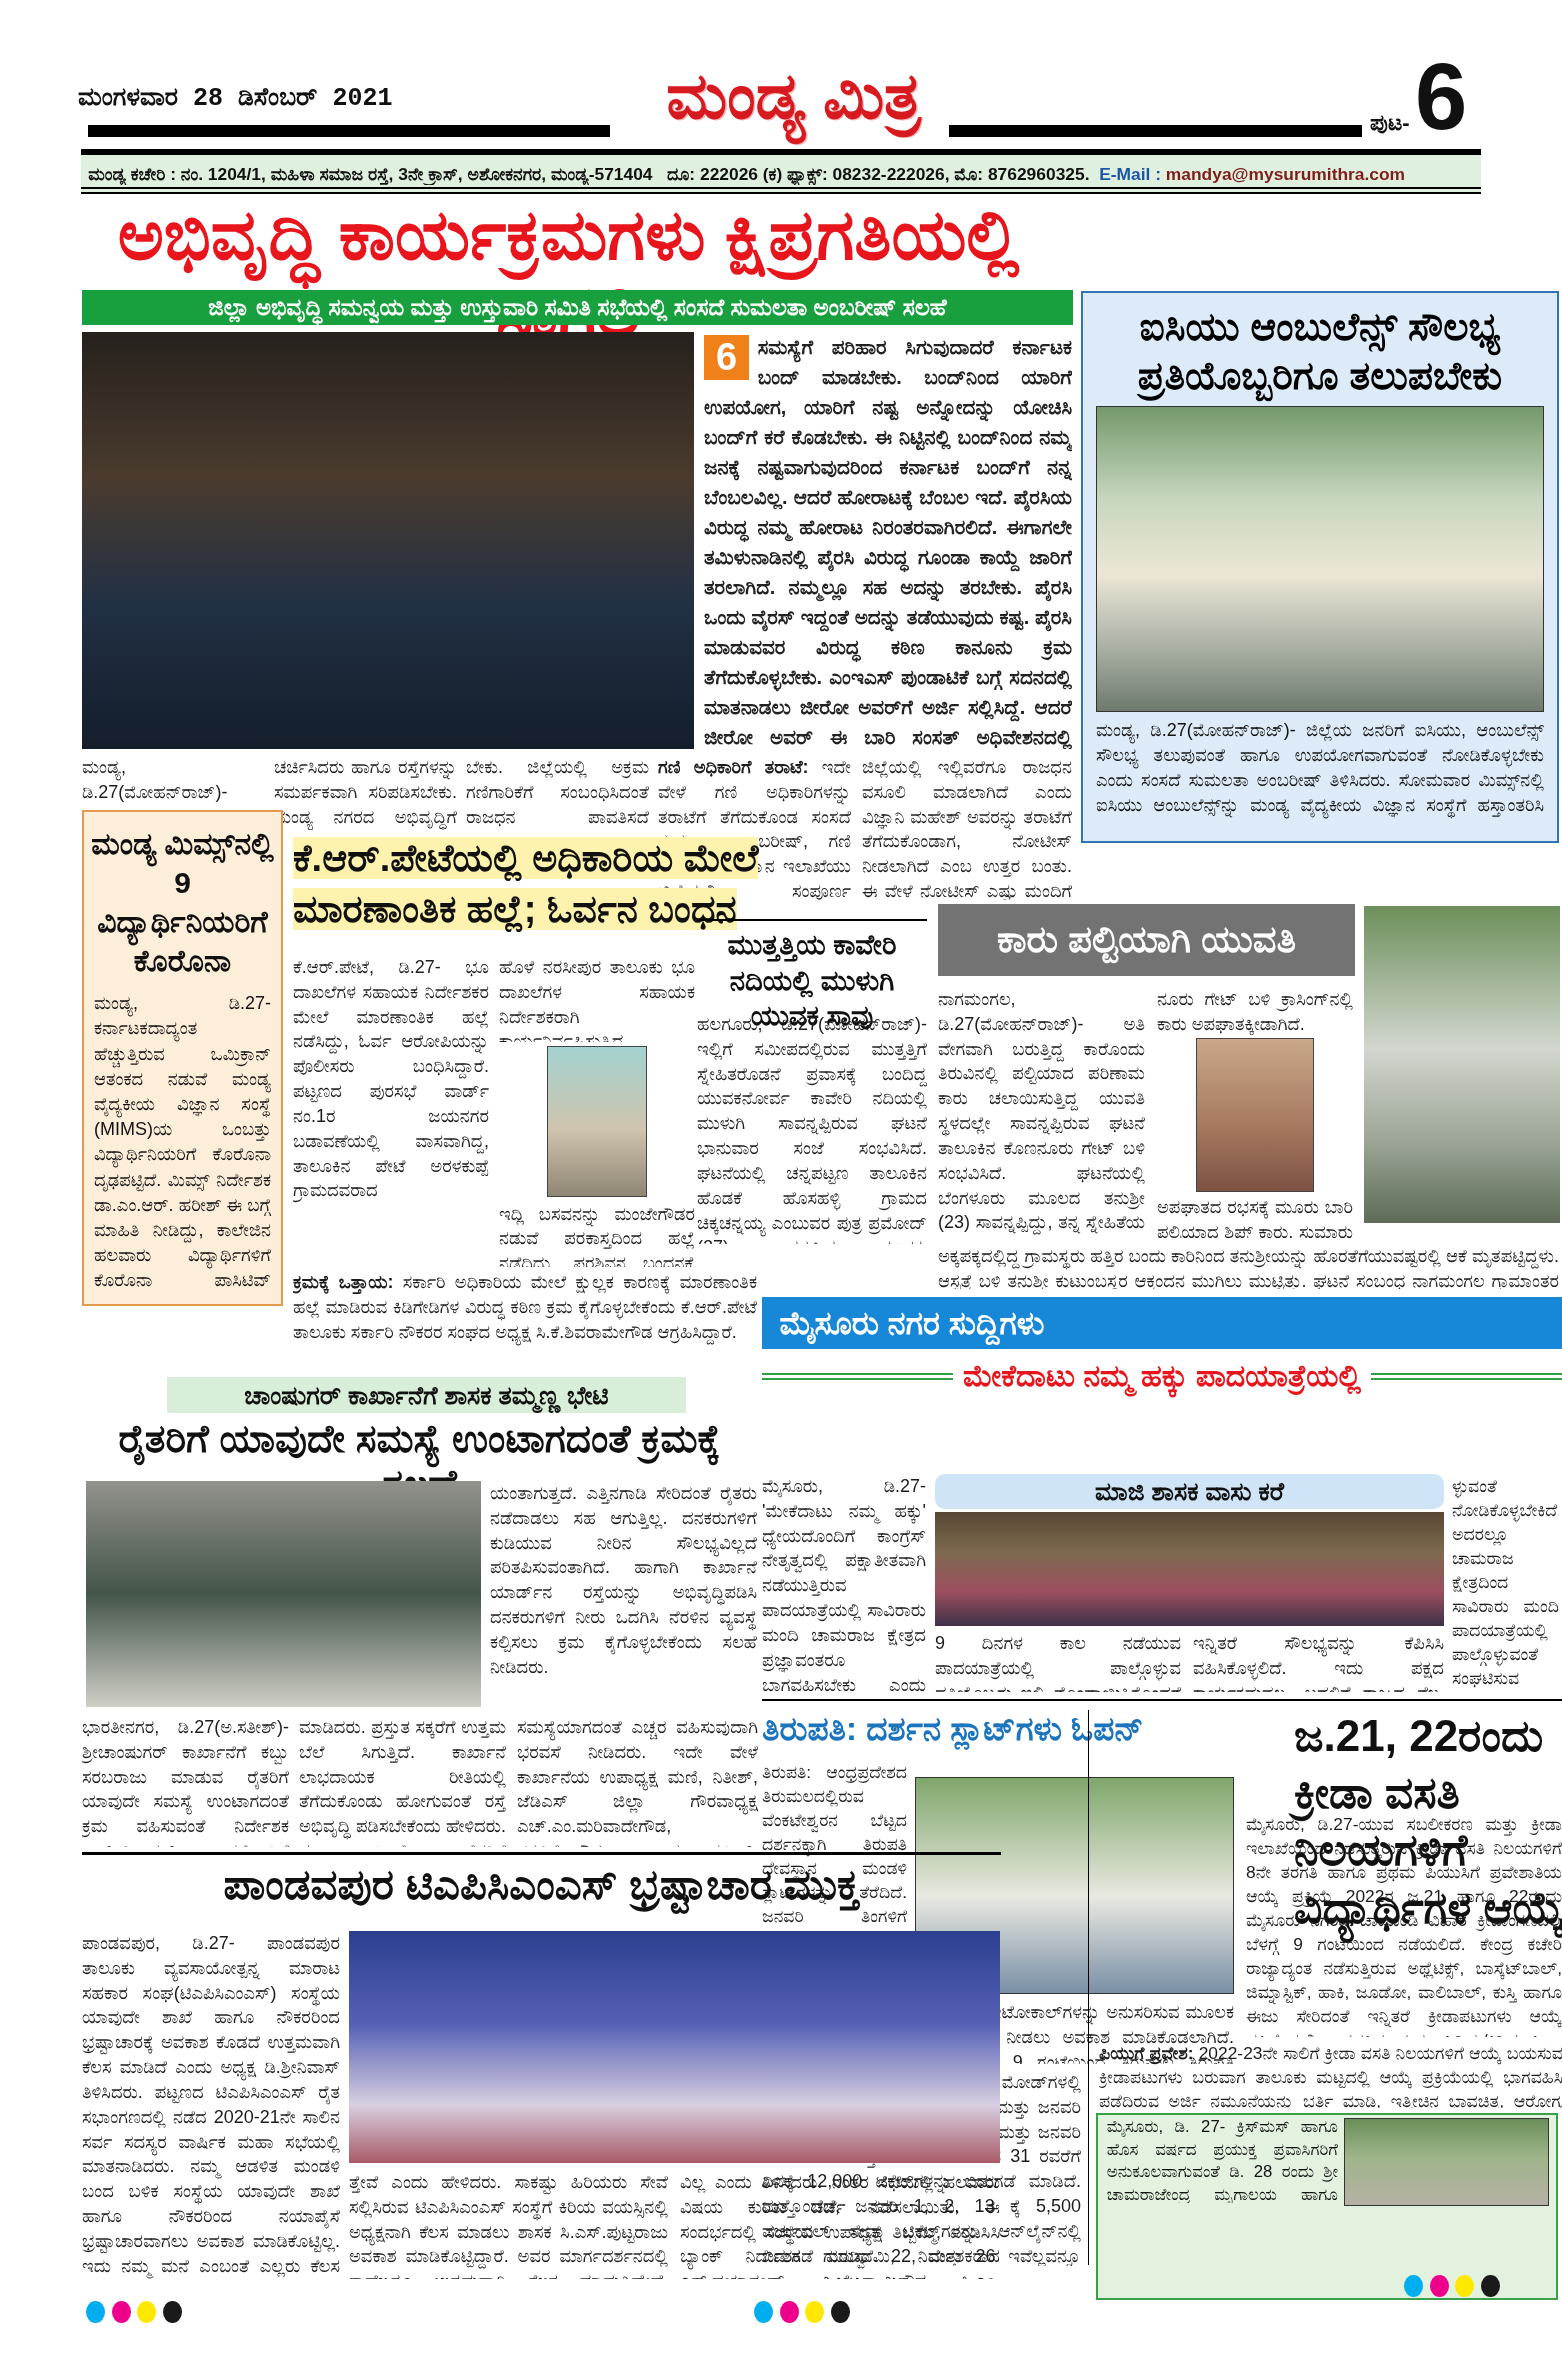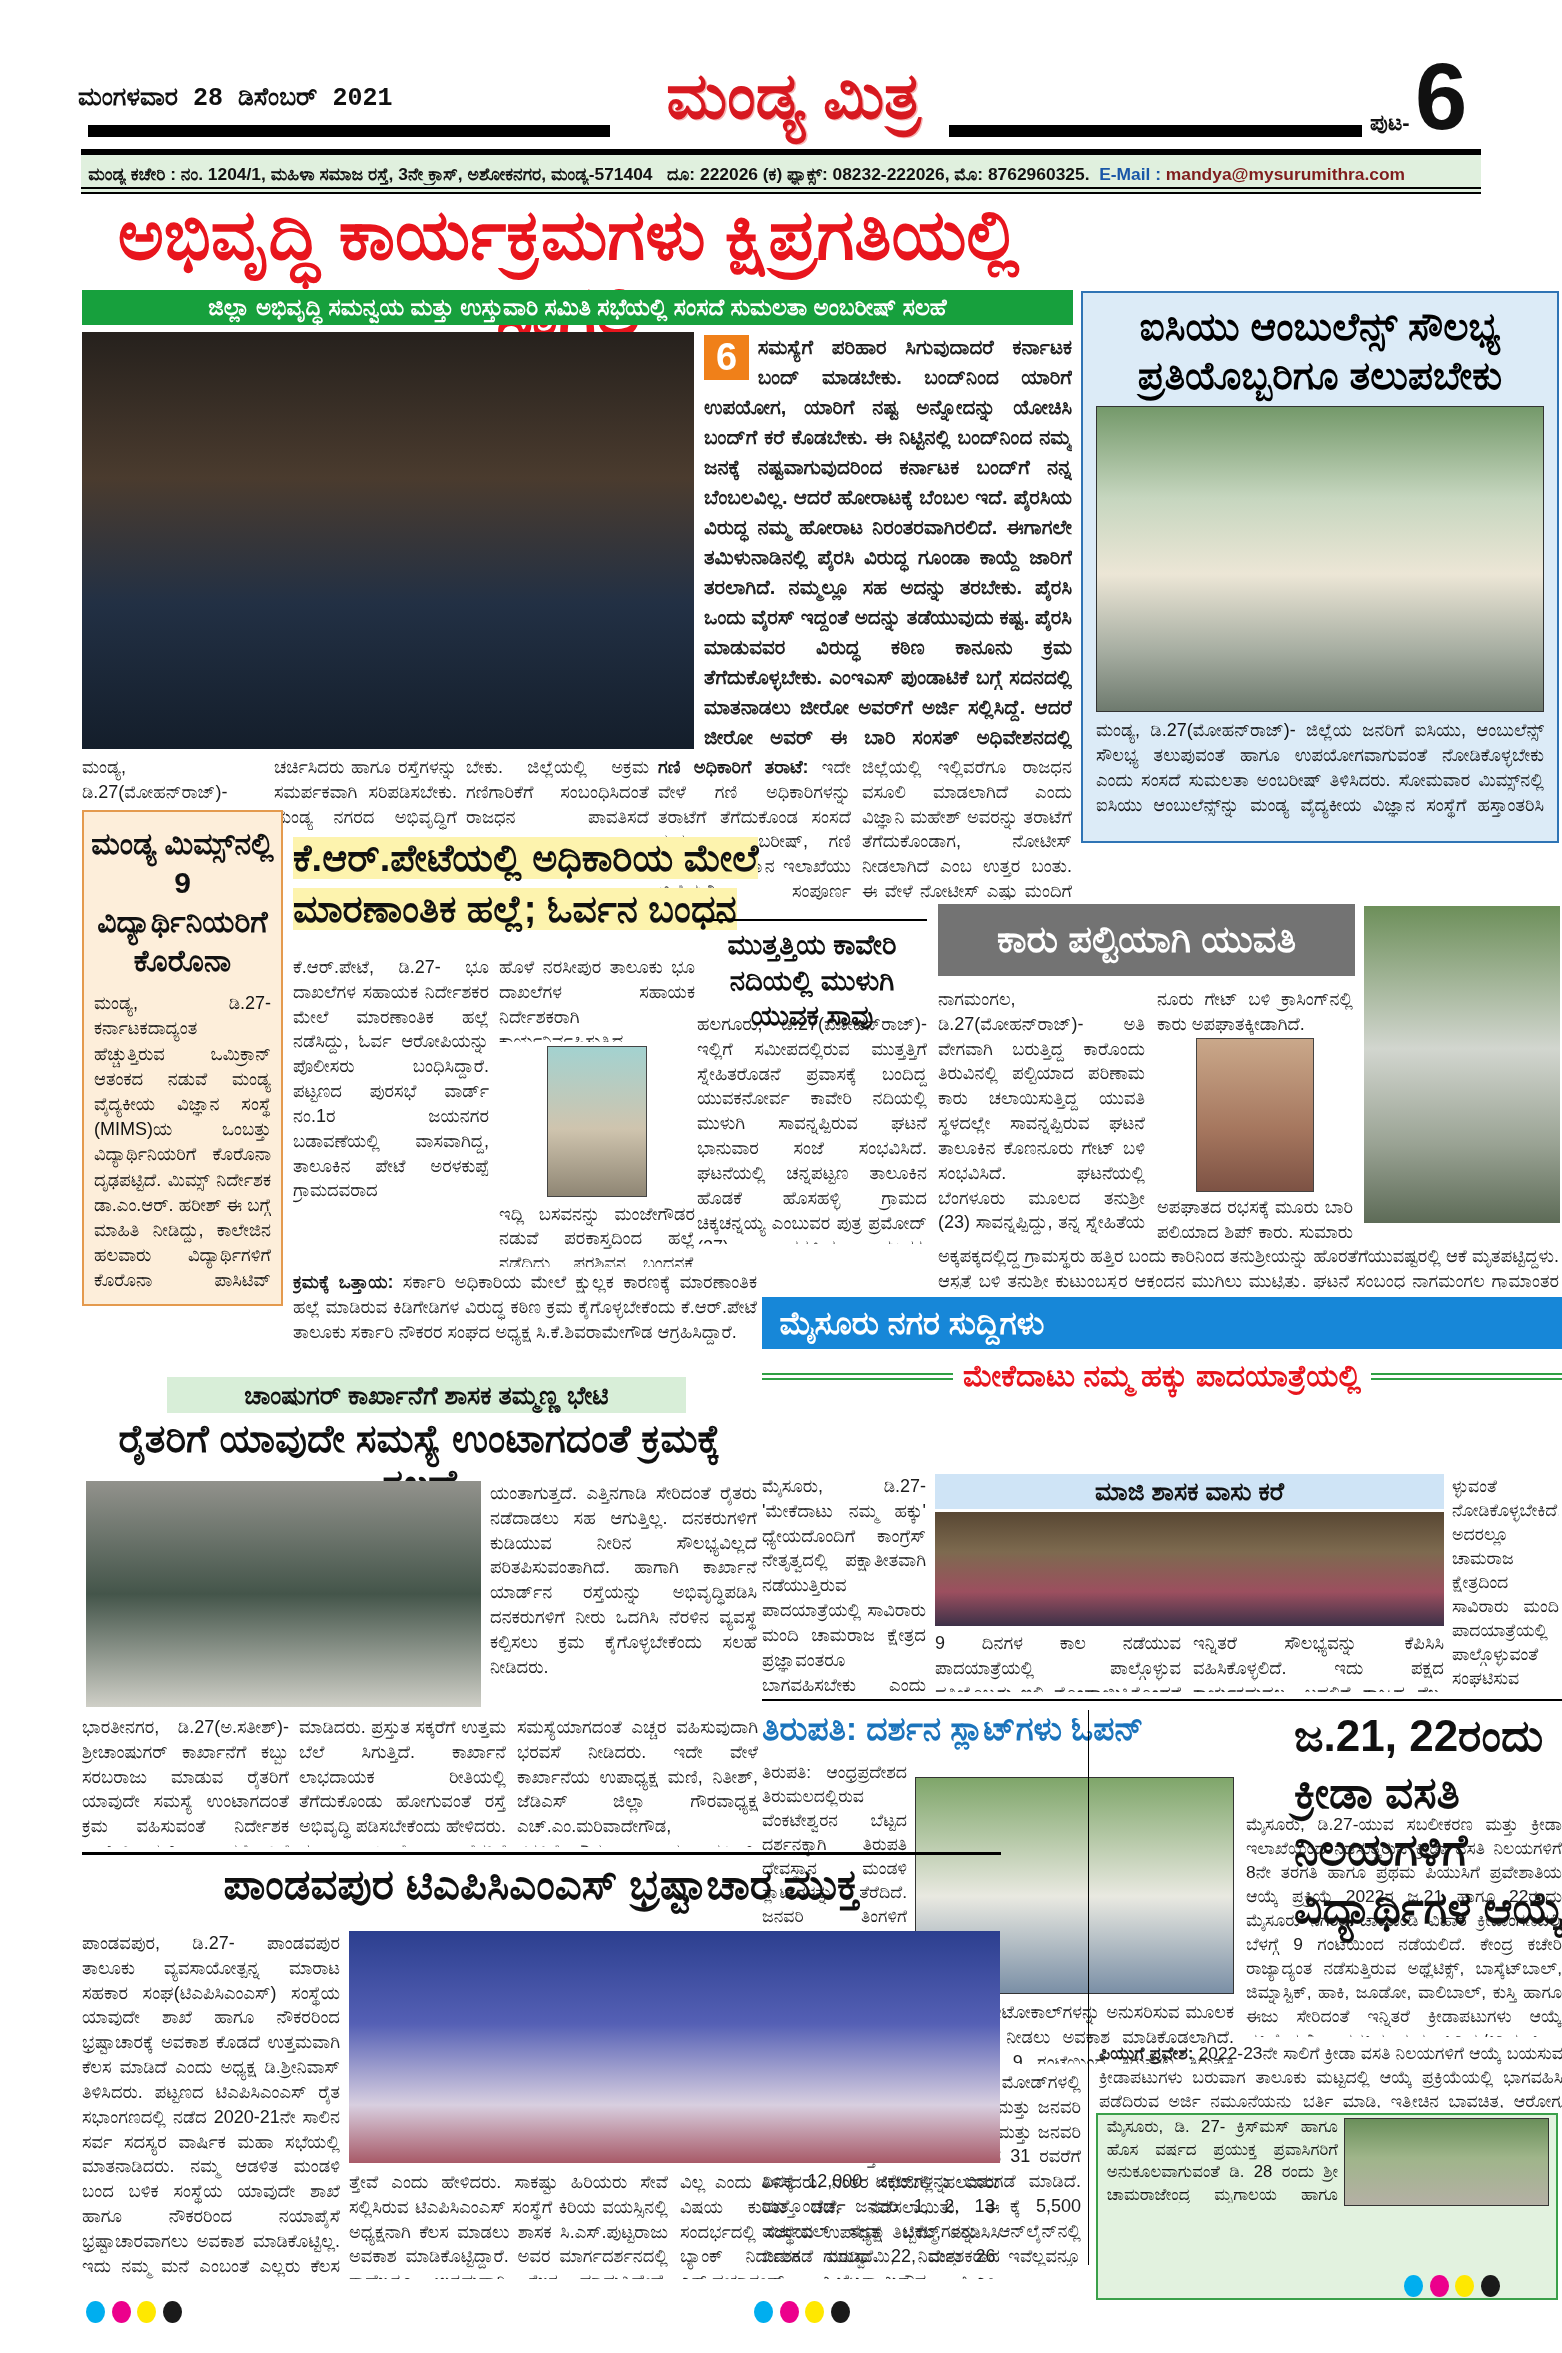--- a/index.html
+++ b/index.html
@@ -107,21 +107,21 @@
   <div class="abs ov j bodytxt" style="left:938px;top:1244px;width:621px;height:45px;">ಅಕ್ಕಪಕ್ಕದಲ್ಲಿದ್ದ ಗ್ರಾಮಸ್ಥರು ಹತ್ತಿರ ಬಂದು ಕಾರಿನಿಂದ ತನುಶ್ರೀಯನ್ನು ಹೊರತೆಗೆಯುವಷ್ಟರಲ್ಲಿ ಆಕೆ ಮೃತಪಟ್ಟಿದ್ದಳು. ಆಸ್ಪತ್ರೆ ಬಳಿ ತನುಶ್ರೀ ಕುಟುಂಬಸ್ಥರ ಆಕ್ರಂದನ ಮುಗಿಲು ಮುಟ್ಟಿತ್ತು. ಘಟನೆ ಸಂಬಂಧ ನಾಗಮಂಗಲ ಗ್ರಾಮಾಂತರ ಪೊಲೀಸ್ ಠಾಣೆಯಲ್ಲಿ ಪ್ರಕರಣ ದಾಖಲಾಗಿದೆ.</div>
 
   <div class="abs bold" style="left:762px;top:1297px;width:800px;height:52px;background:#1787d8;color:#fff;font-size:32px;line-height:52px;padding-left:17.4px;">ಮೈಸೂರು ನಗರ ಸುದ್ದಿಗಳು</div>
   <div class="abs" style="left:762px;top:1359px;width:800px;display:flex;align-items:center;gap:10px;">
     <div class="greenlines"></div>
     <div class="bold" style="font-size:30px;color:#e8151d;white-space:nowrap;">ಮೇಕೆದಾಟು ನಮ್ಮ ಹಕ್ಕು ಪಾದಯಾತ್ರೆಯಲ್ಲಿ</div>
     <div class="greenlines"></div>
   </div>
 
   <div class="abs ov j bodytxt" style="left:762px;top:1474px;width:164px;height:217px;">ಮೈಸೂರು, ಡಿ.27- 'ಮೇಕೆದಾಟು ನಮ್ಮ ಹಕ್ಕು' ಧ್ಯೇಯದೊಂದಿಗೆ ಕಾಂಗ್ರೆಸ್ ನೇತೃತ್ವದಲ್ಲಿ ಪಕ್ಷಾತೀತವಾಗಿ ನಡೆಯುತ್ತಿರುವ ಪಾದಯಾತ್ರೆಯಲ್ಲಿ ಸಾವಿರಾರು ಮಂದಿ ಚಾಮರಾಜ ಕ್ಷೇತ್ರದ ಪ್ರಜ್ಞಾವಂತರೂ ಭಾಗವಹಿಸಬೇಕು ಎಂದು ಮಾಜಿ ಶಾಸಕ ವಾಸು ಕರೆ ನೀಡಿದರು.</div>
-  <div class="abs center bold" style="left:935px;top:1474px;width:509px;height:35px;background:#cfe4f6;font-size:25px;line-height:35px;">ಮಾಜಿ ಶಾಸಕ ವಾಸು ಕರೆ</div>
+  <div class="abs center bold" style="left:935px;top:1474px;width:509px;height:35px;background:#cfe4f6;font-size:25px;line-height:35px;border-radius:10px;">ಮಾಜಿ ಶಾಸಕ ವಾಸು ಕರೆ</div>
   <div class="abs photo ph-crowd" style="left:935px;top:1512px;width:509px;height:114px;"></div>
   <div class="abs ov j bodytxt" style="left:1452px;top:1474px;width:107px;height:217px;font-size:17.4px;">ಳ್ಳುವಂತೆ ನೋಡಿಕೊಳ್ಳಬೇಕಿದೆ. ಅದರಲ್ಲೂ ಚಾಮರಾಜ ಕ್ಷೇತ್ರದಿಂದ ಸಾವಿರಾರು ಮಂದಿ ಪಾದಯಾತ್ರೆಯಲ್ಲಿ ಪಾಲ್ಗೊಳ್ಳುವಂತೆ ಸಂಘಟಿಸುವ ನಿಟ್ಟಿನಲ್ಲಿ ಮುಖಂಡರು ಪ್ರಯತ್ನಿಸಿ ಎಂದು ಕರೆ ನೀಡಿದರು.</div>
   <div class="abs ov j bodytxt" style="left:935px;top:1631px;width:246px;height:61px;">9 ದಿನಗಳ ಕಾಲ ನಡೆಯುವ ಪಾದಯಾತ್ರೆಯಲ್ಲಿ ಪಾಲ್ಗೊಳ್ಳುವ ಪ್ರತಿಯೊಬ್ಬರು ಇಲ್ಲಿ ನೊಂದಾಯಿಸಿಕೊಂಡರೆ ಅವರಿಗೆ ಆಯಾ ದಿನಗಳಂದು ಊಟ, ವಸತಿ</div>
   <div class="abs ov j bodytxt" style="left:1193px;top:1631px;width:251px;height:61px;">ಇನ್ನಿತರೆ ಸೌಲಭ್ಯವನ್ನು ಕೆಪಿಸಿಸಿ ವಹಿಸಿಕೊಳ್ಳಲಿದೆ. ಇದು ಪಕ್ಷದ ಕಾರ್ಯಕ್ರಮವಲ್ಲ, ಬದಲಿಗೆ ರಾಜ್ಯದ ನೆಲ, ಜಲದ ವಿಚಾರವಾಗಿದ್ದು, ಪ್ರತಿಯೊಬ್ಬರೂ ಪಾಲ್ಗೊಳ್ಳಬೇಕು. mekedhatu nammahakku.org ವೆಬ್‌ಸೈಟ್ ಮೂಲಕ ಪ್ರತಿಯೊಬ್ಬರು ಆನ್‌ಲೈನ್ ಮೂಲಕ ನೊಂದಾಯಿಸಬೇಕಿದೆ.</div>
   <div class="abs rule" style="left:762px;top:1699px;width:800px;height:2.2px;"></div>
 
   <div class="abs bold" style="left:762px;top:1710px;width:464px;font-size:33px;color:#1b74bc;">ತಿರುಪತಿ: ದರ್ಶನ ಸ್ಲಾಟ್‌ಗಳು ಓಪನ್</div>
   <div class="abs ov j bodytxt" style="left:762px;top:1760px;width:145px;height:304px;font-size:17.4px;">ತಿರುಪತಿ: ಆಂಧ್ರಪ್ರದೇಶದ ತಿರುಮಲದಲ್ಲಿರುವ ವೆಂಕಟೇಶ್ವರನ ಬೆಟ್ಟದ ದರ್ಶನಕ್ಕಾಗಿ ತಿರುಪತಿ ದೇವಸ್ಥಾನ ಮಂಡಳಿ ಸ್ಲಾಟ್‌ಗಳನ್ನು ತೆರೆದಿದೆ. ಜನವರಿ ತಿಂಗಳಿಗೆ 460,000 ಟಿಕೆಟ್‌ಗಳನ್ನು ಬಿಡುಗಡೆ ಮಾಡಿದೆ ಎಂದು ವರದಿಗಳು ತಿಳಿಸಿವೆ. ಕೊರೊನಾ ವೈರಸ್ ಸಾಂಕ್ರಾಮಿಕ ಹಿನ್ನೆಲೆ ಮುಚ್ಚಲಾಗಿದ್ದ ದೇವಾಲಯ ಎರಡು ವರ್ಷಗಳ ನಂತರ ತೆರೆಯಲಾಗಿದೆ.</div>
   <div class="abs photo ph-temple" style="left:915px;top:1777px;width:319px;height:217px;border:1.4px solid #333;"></div>
   <div class="abs ov j bodytxt" style="left:915px;top:2000px;width:319px;height:64px;">ಕೋವಿಡ್ ಪ್ರೋಟೋಕಾಲ್‌ಗಳನ್ನು ಅನುಸರಿಸುವ ಮೂಲಕ ಭಕ್ತರು ಭೇಟಿ ನೀಡಲು ಅವಕಾಶ ಮಾಡಿಕೊಡಲಾಗಿದೆ. ಟಿಟಿಡಿ ಬೆಳಗ್ಗೆ 9 ಗಂಟೆಯಿಂದ ತಿರುಮಲ ತಿರುಪತಿ ದೇವಸ್ಥಾನಂ (ಟಿಟಿಡಿ) ವೆಬ್‌ಸೈಟ್‌ನಲ್ಲಿ ಜನವರಿ ತಿಂಗಳ ಸ್ಲಾಟ್ ಮಾಡಿದ ಸರ್ವದರ್ಶನ ಟೋಕನ್‌ಗಳನ್ನು ಬಿಡುಗಡೆ ಮಾಡಲು ಪ್ರಾರಂಭಿಸಿತು.</div>

